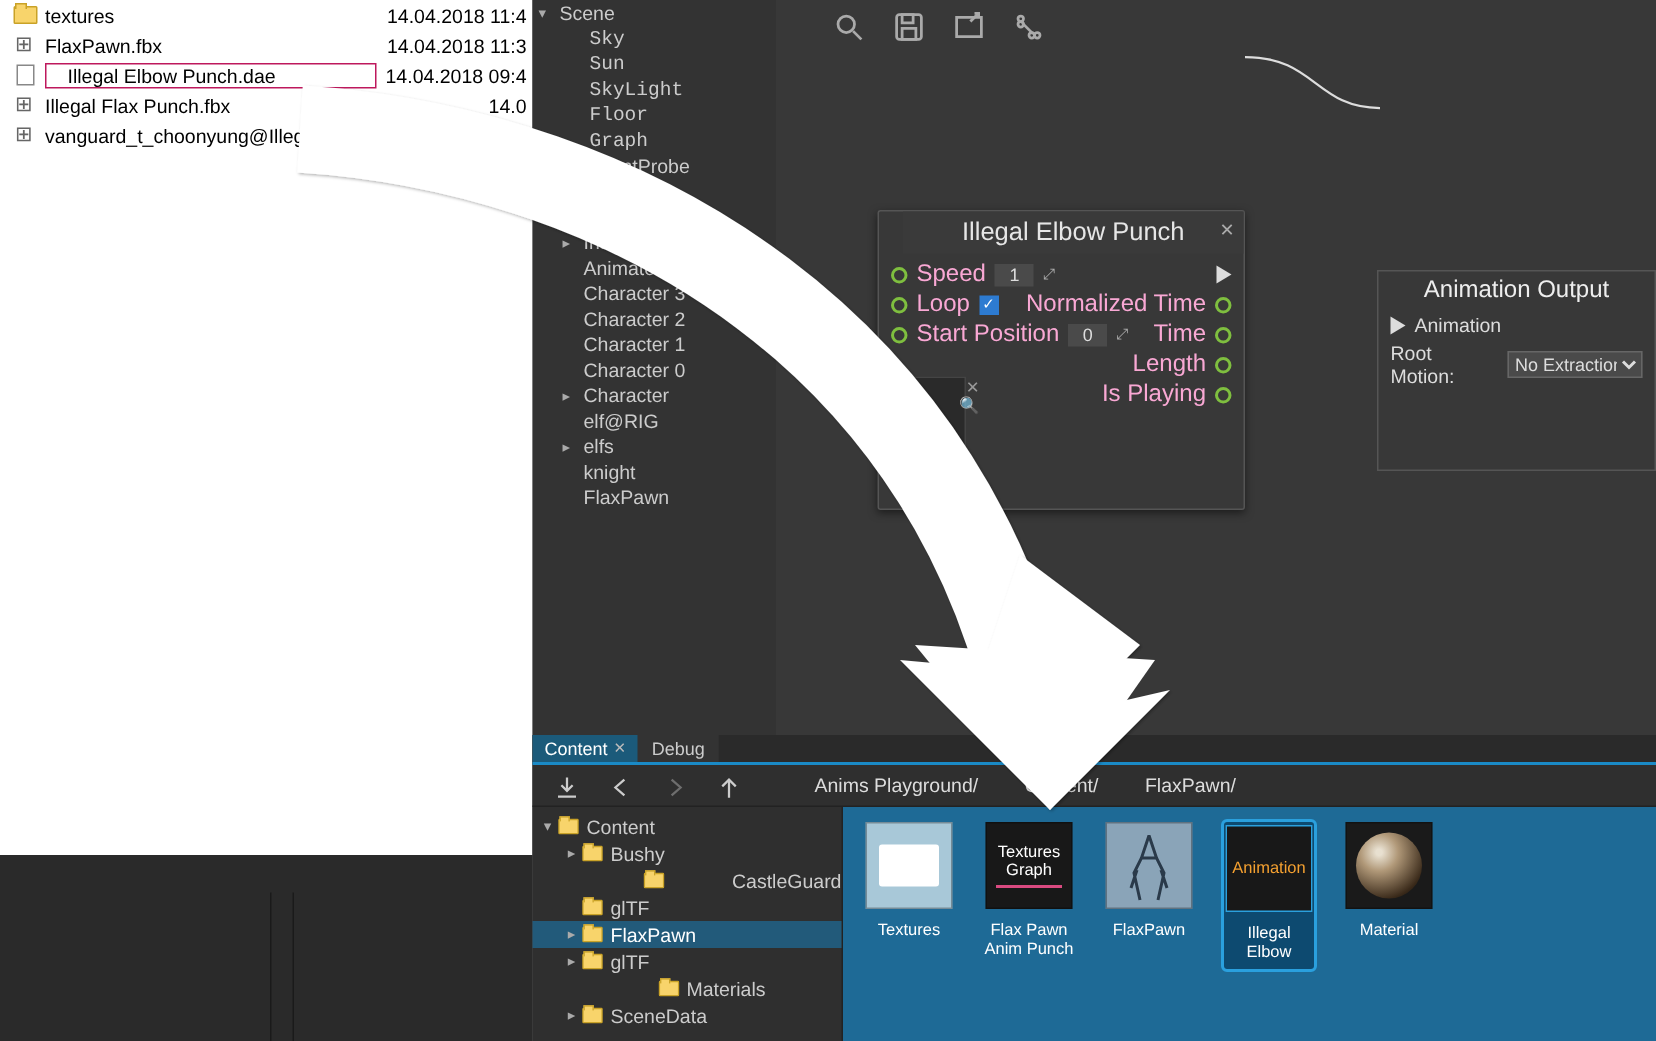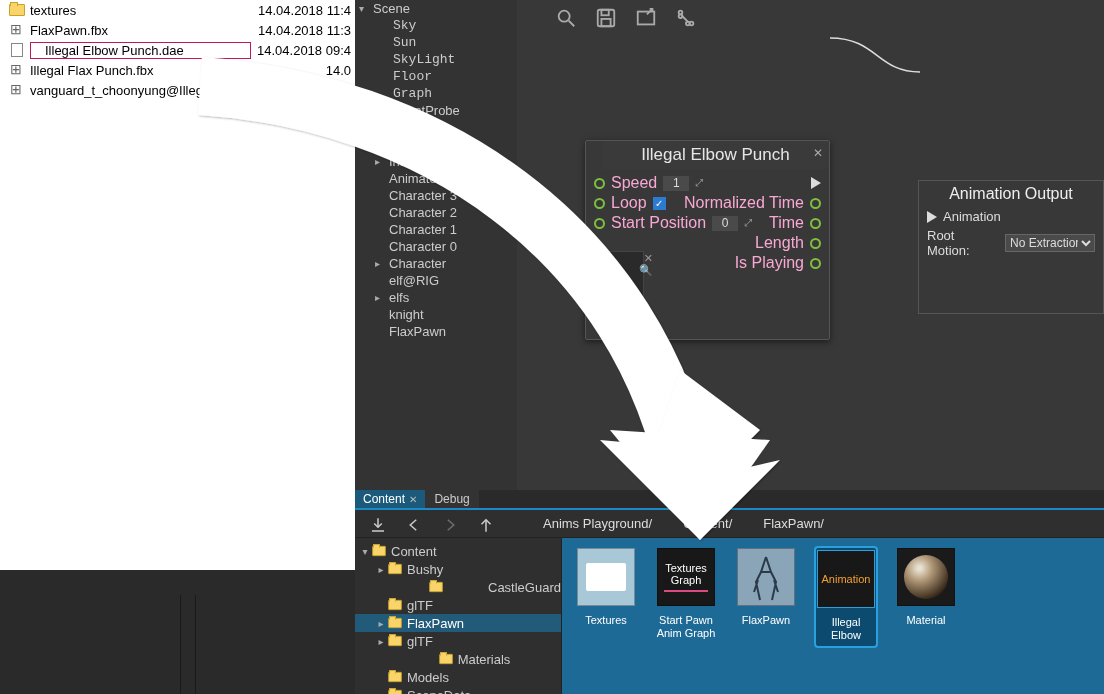--- a/index.html
+++ b/index.html
@@ -453,43 +453,38 @@
           <span class="arr">▸</span>
           <div class="ic-folder"></div>
           <span>glTF</span>
         </div>
         <div class="row" style="padding-left: 20px; justify-content: center;">
           <span class="arr"></span>
           <div class="ic-folder"></div>
           <span>Materials</span>
         </div>
         <div class="row" style="padding-left: 20px;">
-          <span class="arr"></span>
-          <div class="ic-folder"></div>
-          <span>Models</span>
-        </div>
-        <div class="row" style="padding-left: 20px;">
           <span class="arr">▸</span>
           <div class="ic-folder"></div>
           <span>SceneData</span>
         </div>
       </div>
     <div class="cgrid" id="cgrid">
         <div class="asset">
           <div class="thumb folder-th">
             <div class="fshape"></div>
           </div>
           <div class="cap">Textures</div>
         </div>
         <div class="asset">
           <div class="thumb anim-graph-th">
             <div>Textures Graph</div>
             <div class="underline"></div>
           </div>
-          <div class="cap">Start Pawn Anim Graph</div>
+          <div class="cap">Flax Pawn Anim Punch</div>
         </div>
         <div class="asset">
           <div class="thumb mesh-th">
             <svg width="40" height="50" viewBox="0 0 40 50">
               <path d="M20,5 L15,20 L10,30 L14,48 M20,5 L25,20 L30,30 L26,48 M15,20 L25,20 M12,28 L8,40 M28,28 L32,40" stroke="#2a3a4a" stroke-width="2" fill="none"></path>
             </svg>
           </div>
           <div class="cap">FlaxPawn</div>
         </div>
         <div class="asset selected">

